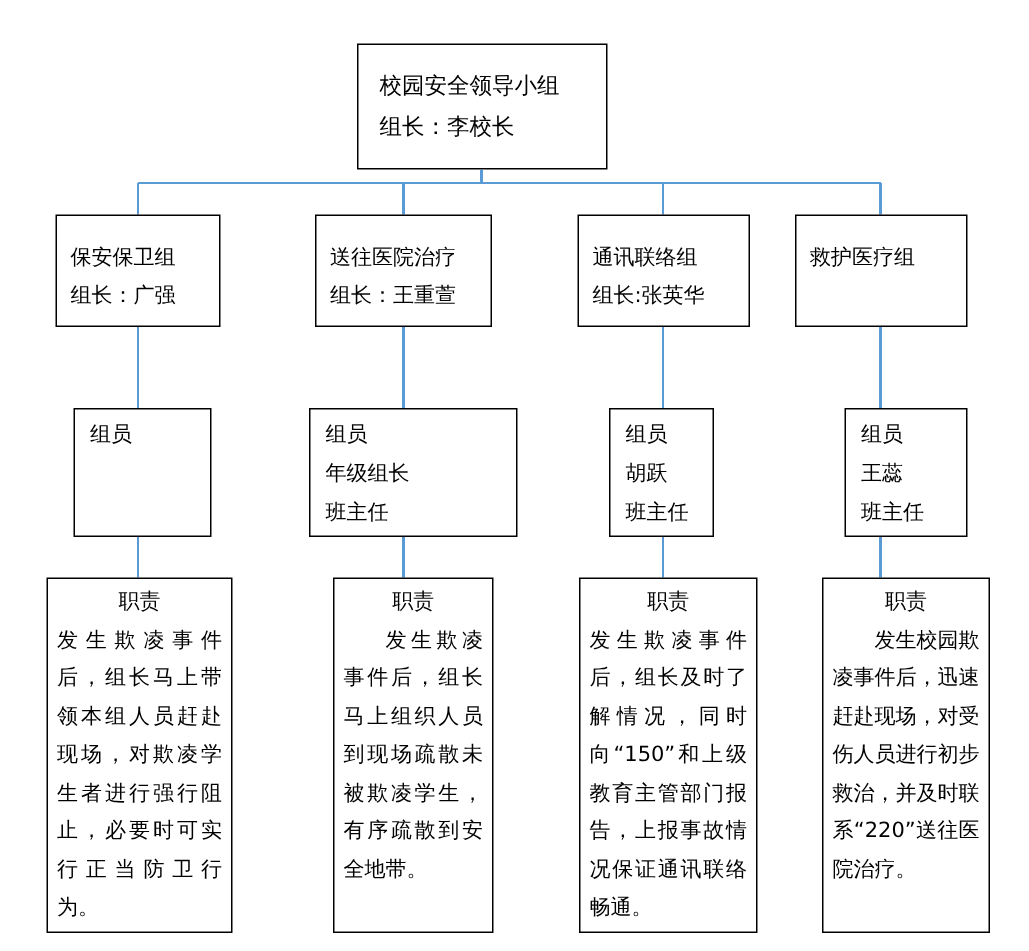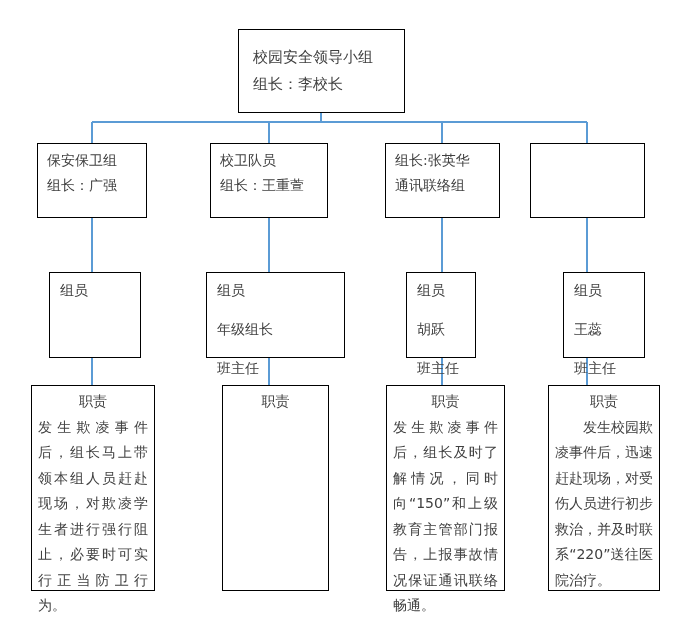--- a/index.html
+++ b/index.html
@@ -26,21 +26,21 @@
     pointer-events: none;
   }
   .node {
     position: absolute;
     box-sizing: border-box;
     border: 1px solid #000000;
     background: #ffffff;
     display: flex;
     flex-direction: column;
     justify-content: center;
-    color: #404040;
+    color: #000000;
   }
   .node .line {
     display: block;
     white-space: nowrap;
   }
   
   .node-root {
     left: 238px;
     top: 29px;
     width: 167px;
@@ -50,47 +50,46 @@
     line-height: 27px;
   }
   
   .node-group {
     top: 143px;
     height: 75px;
     padding-left: 9px;
     font-size: 14px;
     line-height: 25px;
     justify-content: flex-start;
-    padding-top: 4px;
+    padding-top: 16px;
   }
   .g0 { left: 37px;  width: 110px; }
   .g1 { left: 210px; width: 118px; }
   .g2 { left: 385px; width: 115px; }
   .g3 { left: 530px; width: 115px; }
 
   
   .node-member {
     top: 272px;
     height: 86px;
     font-size: 14px;
     line-height: 26px;
     justify-content: flex-start;
     padding-top: 4px;
     padding-left: 10px;
-    gap: 13px;
   }
   .m0 { left: 49px;  width: 92px; }
   .m1 { left: 206px; width: 139px; }
   .m2 { left: 406px; width: 70px; }
   .m3 { left: 563px; width: 82px; }
 
   
   .node-duty {
     top: 385px;
-    height: 206px;
+    height: 237px;
     font-size: 14px;
     line-height: 25.5px;
     justify-content: flex-start;
     padding: 3px 6px 0 6px;
   }
   .d0 { left: 31px;  width: 124px; }
   .d1 { left: 222px; width: 107px; }
   .d2 { left: 386px; width: 119px; }
   .d3 { left: 548px; width: 112px; }
 
@@ -141,28 +140,29 @@
   <div class="node node-root">
     <span class="line">校园安全领导小组</span>
     <span class="line">组长：李校长</span>
   </div>
 
   <div class="node node-group g0">
     <span class="line">保安保卫组</span>
     <span class="line">组长：广强</span>
   </div>
   <div class="node node-group g1">
-    <span class="line">校卫队员</span>
+    <span class="line">送往医院治疗</span>
     <span class="line">组长：王重萱</span>
   </div>
   <div class="node node-group g2">
+    <span class="line">通讯联络组</span>
     <span class="line">组长:张英华</span>
-    <span class="line">通讯联络组</span>
   </div>
   <div class="node node-group g3">
+    <span class="line">救护医疗组</span>
   </div>
 
   <div class="node node-member m0">
     <span class="line">组员</span>
   </div>
   <div class="node node-member m1">
     <span class="line">组员</span>
     <span class="line">年级组长</span>
     <span class="line">班主任</span>
   </div>
@@ -176,20 +176,21 @@
     <span class="line">王蕊</span>
     <span class="line">班主任</span>
   </div>
 
   <div class="node node-duty d0">
     <span class="duty-title">职责</span>
     <span class="duty-body">发生欺凌事件后，组长马上带领本组人员赶赴现场，对欺凌学生者进行强行阻止，必要时可实行正当防卫行为。</span>
   </div>
   <div class="node node-duty d1">
     <span class="duty-title">职责</span>
+    <span class="duty-body indented">发生欺凌事件后，组长马上组织人员到现场疏散未被欺凌学生，有序疏散到安全地带。</span>
   </div>
   <div class="node node-duty d2">
     <span class="duty-title">职责</span>
     <span class="duty-body">发生欺凌事件后，组长及时了解情况，同时向“150”和上级教育主管部门报告，上报事故情况保证通讯联络畅通。</span>
   </div>
   <div class="node node-duty d3">
     <span class="duty-title">职责</span>
     <span class="duty-body indented">发生校园欺凌事件后，迅速赶赴现场，对受伤人员进行初步救治，并及时联系“220”送往医院治疗。</span>
   </div>
 

